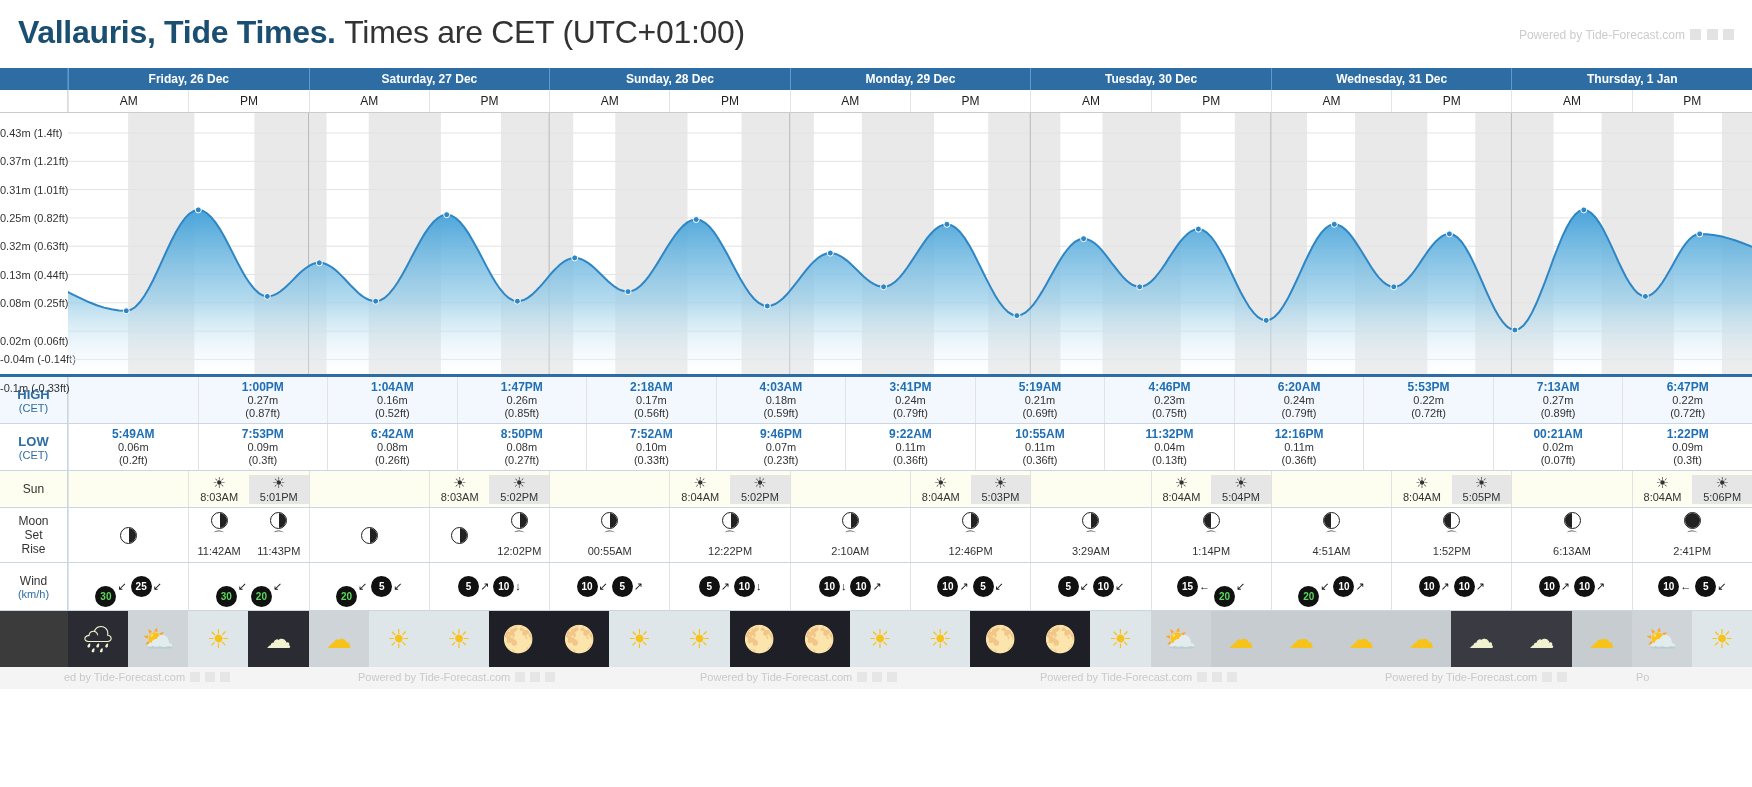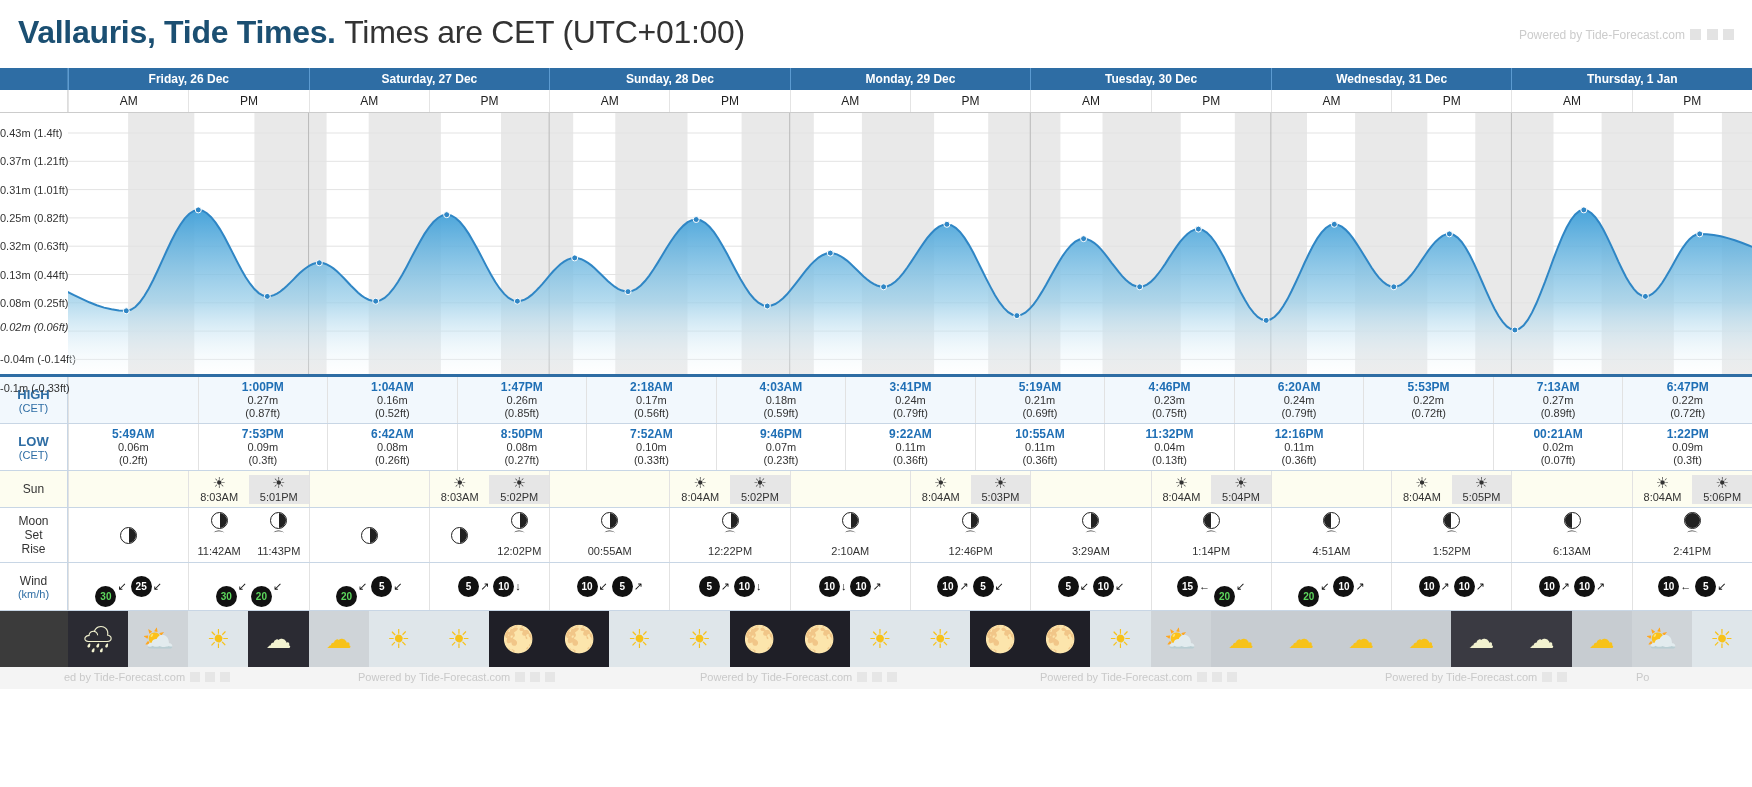--- a/index.html
+++ b/index.html
@@ -151,21 +151,21 @@
 
   <div class="chartwrap">
     <div class="ylabels" id="ylabels">
         <div class="ylab" style="top: 14px;">0.43m (1.4ft)</div>
         <div class="ylab" style="top: 42.3px;">0.37m (1.21ft)</div>
         <div class="ylab" style="top: 70.6px;">0.31m (1.01ft)</div>
         <div class="ylab" style="top: 98.9px;">0.25m (0.82ft)</div>
         <div class="ylab" style="top: 127.2px;">0.32m (0.63ft)</div>
         <div class="ylab" style="top: 155.5px;">0.13m (0.44ft)</div>
         <div class="ylab" style="top: 183.8px;">0.08m (0.25ft)</div>
-        <div class="ylab" style="top: 208px; font-style: italic;">0.02m (0.06ft)</div>
+        <div class="ylab" style="top: 222px;">0.02m (0.06ft)</div>
         <div class="ylab" style="top: 240.4px;">-0.04m (-0.14ft)</div>
         <div class="ylab" style="top: 268.7px;">-0.1m (-0.33ft)</div>
       </div>
     <div class="plot" id="plot">
       <svg id="tidesvg" width="1684" height="264" viewBox="0 0 1684 264" preserveAspectRatio="none">
         <defs>
           <linearGradient id="fillgrad" x1="0" y1="0" x2="0" y2="1">
             <stop offset="0%" stop-color="#3f9fd8" stop-opacity="0.95"></stop>
             <stop offset="55%" stop-color="#9ccfe9" stop-opacity="0.75"></stop>
             <stop offset="100%" stop-color="#ffffff" stop-opacity="0.15"></stop>

